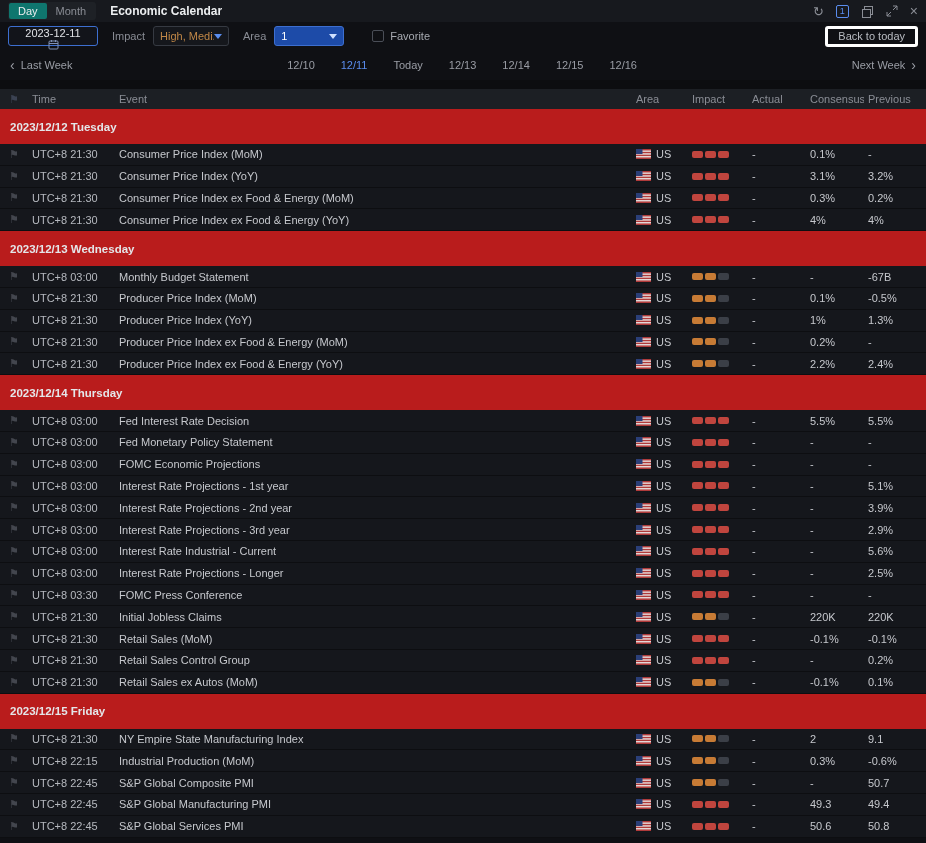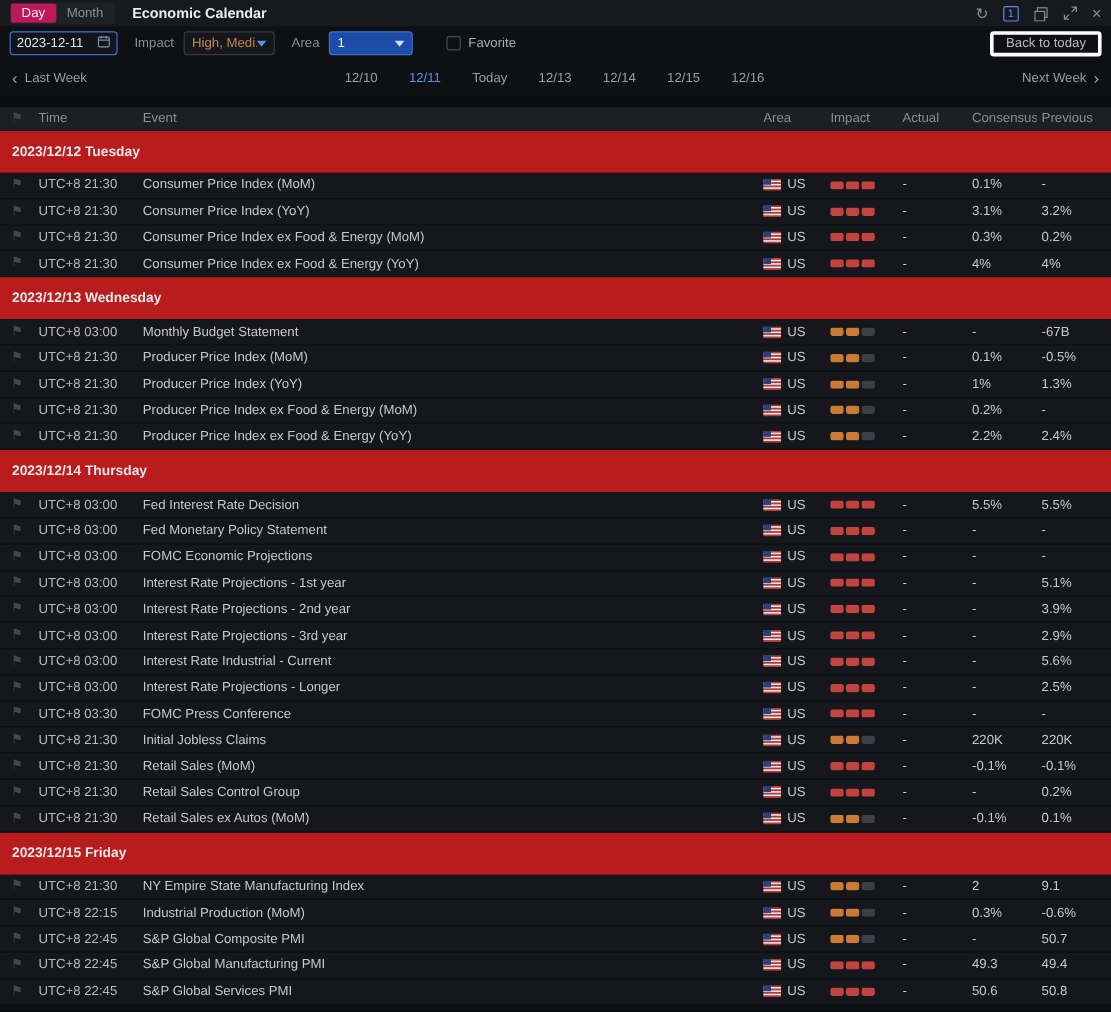--- a/index.html
+++ b/index.html
@@ -7,35 +7,35 @@
   body { font-family:"Liberation Sans", sans-serif; }
   .app { position:relative; width:926px; height:843px; background:#0f1014; color:#c6c8cd;
          font-size:11px; display:flex; flex-direction:column; overflow:hidden; }
 
   
   .titlebar { height:22px; background:#17191e; display:flex; align-items:center;
               padding:0 8px; gap:8px; flex:none; }
   .seg { display:flex; background:#1e2126; border-radius:3px; padding:1px; }
   .seg-btn { font-size:11px; color:#8a8d95; background:transparent; border:none;
              padding:2px 9px; border-radius:2px; font-family:inherit; cursor:pointer; }
-  .seg-btn.active { background:#be185d; color:#eceef0; }
+  .seg-btn.active { background:#0f766e; color:#eceef0; }
   .app-title { font-weight:bold; color:#eceef0; font-size:12px; margin-left:6px; }
   .win-icons { margin-left:auto; display:flex; align-items:center; gap:12px; color:#8a8d95; }
   .ic { display:inline-flex; align-items:center; justify-content:center; cursor:pointer; }
   .ic-refresh { font-size:13px; }
   .ic-one { width:13px; height:13px; border:1px solid #5a8dee; border-radius:2px;
             color:#5a8dee; font-size:9px; line-height:11px; }
   .ic-close { font-size:14px; }
 
   
   .filterbar { height:28px; display:flex; align-items:center; padding:0 8px; gap:8px;
                flex:none; background:#0f1014; }
   .date-input { width:90px; height:20px; border:1px solid #3d6fd0; border-radius:3px;
                 background:#12141a; display:flex; align-items:center; justify-content:space-between;
-                padding:0 5px; color:#e0e2e6; cursor:pointer; }
+                padding:0 5px; color:#e0e2e6; cursor:pointer;flex-direction:column; }
   .lbl { color:#8a8d95; margin-left:6px; }
   .dropdown { height:20px; border:1px solid #363a42; border-radius:3px; background:#15171c;
               display:flex; align-items:center; padding:0 6px; cursor:pointer; }
   .dd-impact { width:76px; color:#c08747; }
   .dd-impact .dd-val { overflow:hidden; white-space:nowrap; }
   .dd-area { width:70px; background:#1d4ba8; border-color:#3d6fd0; color:#ffffff; }
   .arrow-down { width:0; height:0; border-left:4px solid transparent; border-right:4px solid transparent;
                 border-top:5px solid #5a8dee; margin-left:auto; flex:none; }
   .dd-area .arrow-down { border-top-color:#cfe0ff; }
   .fav { display:flex; align-items:center; gap:6px; color:#a7aab1; margin-left:20px; cursor:pointer; }

